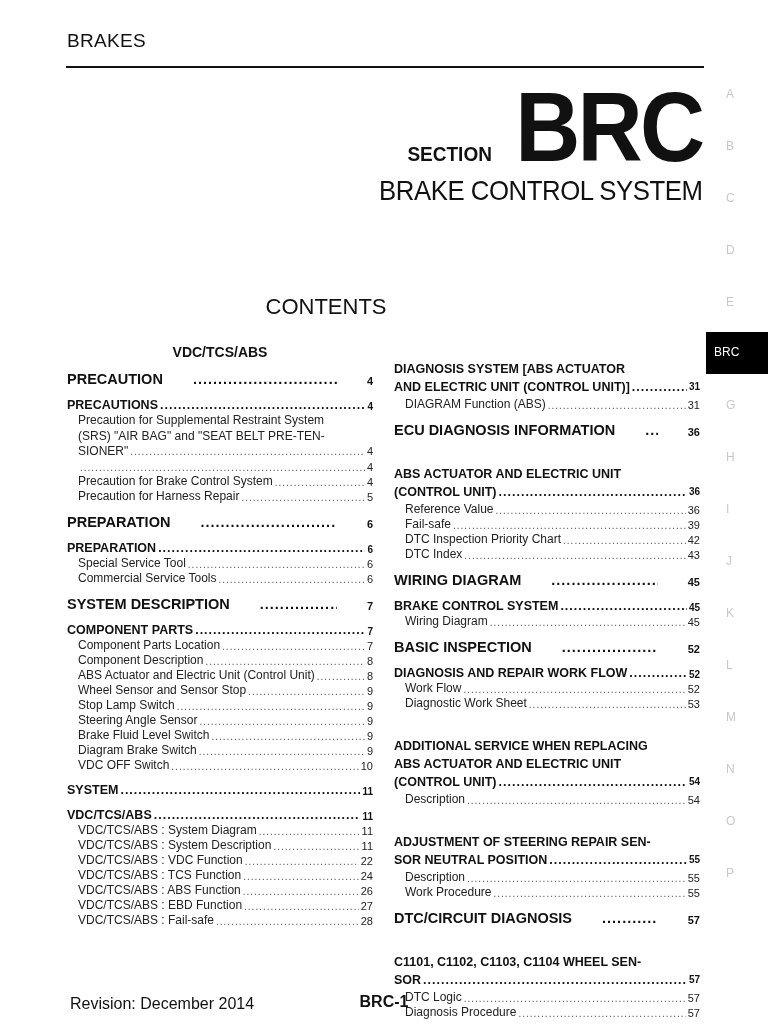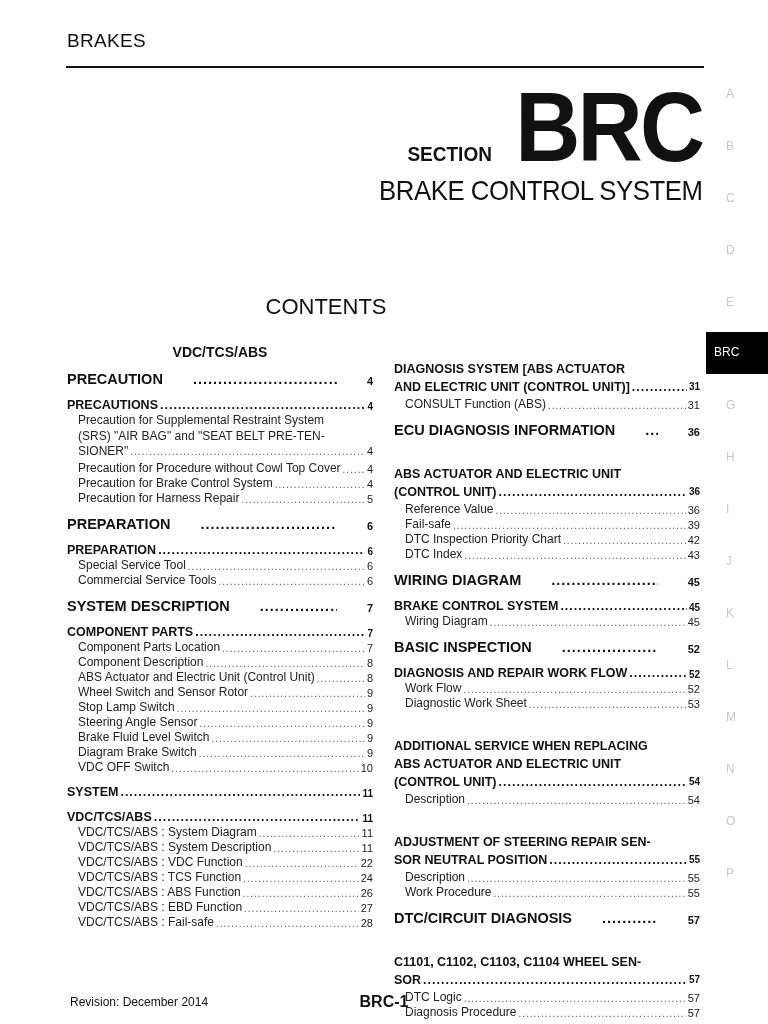--- a/index.html
+++ b/index.html
@@ -23,21 +23,21 @@
   .toc-row .p { flex:0 0 auto; }
   .lvl1 { font-size:14.5px; font-weight:bold; margin-top:11px;gap:28px; }
   .lvl1 .p { font-size:11px; }
   .lvl2 { font-size:12.5px; font-weight:bold; margin-top:11px;align-items:flex-end; }
   .lvl2 .p { font-size:10px; }
   .lvl3 { font-size:12px; padding-left:11px; color:#222; margin-top:1px; }
   .lvl3 .d { color:#555; font-size:10px; }
   .lvl3 .p { font-size:11px; }
   .multi { font-size:12.5px; font-weight:bold; margin-top:27px; line-height:18px; }
   .col-head { text-align:center; font-size:14px; font-weight:bold; margin-bottom:4px; }
-  .footer { top:995px; font-size:12px; }
+  .footer { top:995px; font-size:16px; }
   .footer-left { left:70px; }
   .footer-center { left:0; width:768px; text-align:center; top:993px; font-size:16px; font-weight:bold; }
   .footer-right { right:65px;margin-top:36px; }
 </style>
 </head>
 <body>
 
 <div class="abs header-label">BRAKES</div>
 <div class="abs header-rule"></div>
 
@@ -86,21 +86,20 @@
         <div class="toc-row">
           <span class="t">(SRS) "AIR BAG" and "SEAT BELT PRE-TEN-</span>
         </div>
         <div class="toc-row">
           <span class="t">SIONER"</span>
           <span class="d"></span>
           <span class="p">4</span>
         </div>
       </div>
       <div class="toc-row lvl3">
-        <span class="t">Precaution for Procedure without Cowl Top Cover</span>
         <span class="d"></span>
         <span class="p">4</span>
       </div>
       <div class="toc-row lvl3">
         <span class="t">Precaution for Brake Control System</span>
         <span class="d"></span>
         <span class="p">4</span>
       </div>
       <div class="toc-row lvl3">
         <span class="t">Precaution for Harness Repair</span>
@@ -146,21 +145,21 @@
         <span class="t">Component Description</span>
         <span class="d"></span>
         <span class="p">8</span>
       </div>
       <div class="toc-row lvl3">
         <span class="t">ABS Actuator and Electric Unit (Control Unit)</span>
         <span class="d"></span>
         <span class="p">8</span>
       </div>
       <div class="toc-row lvl3">
-        <span class="t">Wheel Switch and Sensor Rotor</span>
+        <span class="t">Wheel Sensor and Sensor Stop</span>
         <span class="d"></span>
         <span class="p">9</span>
       </div>
       <div class="toc-row lvl3">
         <span class="t">Stop Lamp Switch</span>
         <span class="d"></span>
         <span class="p">9</span>
       </div>
       <div class="toc-row lvl3">
         <span class="t">Steering Angle Sensor</span>
@@ -236,21 +235,21 @@
         <div class="toc-row">
           <span class="t">DIAGNOSIS SYSTEM [ABS ACTUATOR</span>
         </div>
         <div class="toc-row">
           <span class="t">AND ELECTRIC UNIT (CONTROL UNIT)]</span>
           <span class="d"></span>
           <span class="p" style="font-size: 10px;">31</span>
         </div>
       </div>
       <div class="toc-row lvl3">
-        <span class="t">CONSULT Function (ABS)</span>
+        <span class="t">DIAGRAM Function (ABS)</span>
         <span class="d"></span>
         <span class="p">31</span>
       </div>
       <div class="toc-row lvl1">
         <span class="t">ECU DIAGNOSIS INFORMATION</span>
         <span class="d"></span>
         <span class="p">36</span>
       </div>
       <div class="multi">
         <div class="toc-row">

